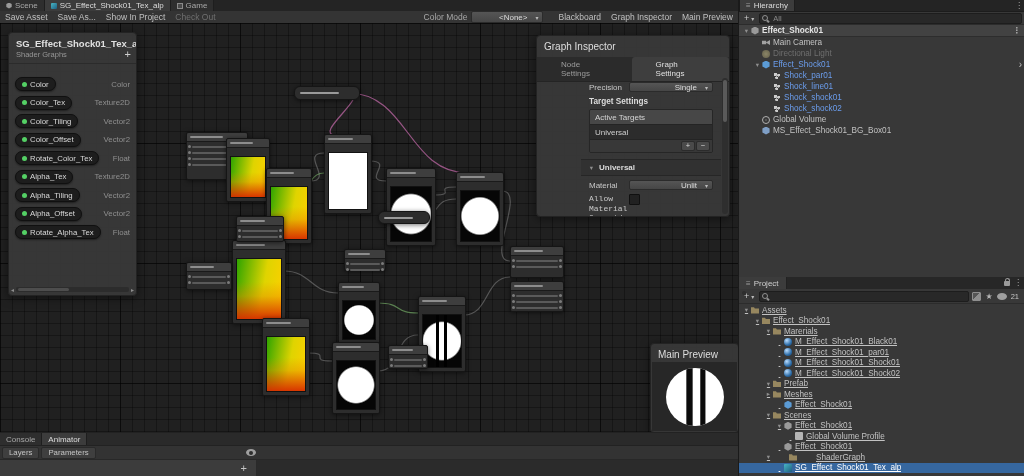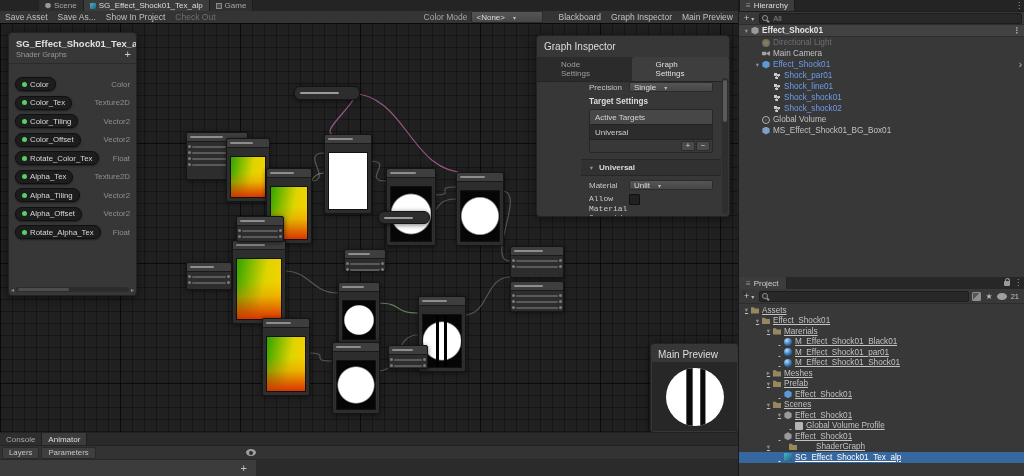--- a/index.html
+++ b/index.html
@@ -3,32 +3,32 @@
 <meta charset="utf-8">
 <style>
   html,body{margin:0;padding:0;background:#1a1a1a;}
   #app{position:relative;width:1024px;height:476px;overflow:hidden;background:#383838;
        font-family:"Liberation Sans","DejaVu Sans",sans-serif;color:#c6c6c6;
        -webkit-font-smoothing:antialiased;}
   .abs{position:absolute;}
 
   
   .tabstrip{position:absolute;height:11px;background:#242424;display:flex;align-items:stretch;border-bottom:1px solid #1c1c1c;}
-  #ts-left{left:0;top:0;width:738px;padding-left:39px;}
+  #ts-left{left:0;top:0;width:738px;}
   #ts-right{left:738px;top:0;width:286px;border-left:1px solid #1a1a1a;}
   .wtab{display:flex;align-items:center;gap:3px;padding:0 6px;font-size:8px;color:#a8a8a8;background:#2e2e2e;border-right:1px solid #1e1e1e;white-space:nowrap;}
   .wtab.active{background:#3c3c3c;color:#ddd;}
   .kebab{position:absolute;right:3px;top:0;font-size:8px;color:#aaa;line-height:11px;}
 
   
   #gtoolbar{left:0;top:11px;width:738px;height:12px;background:#343434;border-bottom:1px solid #262626;display:flex;align-items:center;font-size:8.5px;}
   .tbtn{padding:0 5px;color:#c0c0c0;white-space:nowrap;cursor:default;}
   .tbtn.disabled{color:#6f6f6f;}
   .tlabel-dim{color:#a8a8a8;padding:0 4px;white-space:nowrap;}
-  .dropdown{display:flex;align-items:center;justify-content:flex-start;gap:8px;height:10px;
+  .dropdown{display:flex;align-items:center;justify-content:flex-end;gap:8px;height:10px;
             background:linear-gradient(#555,#464646);border:1px solid #2b2b2b;border-radius:2px;
             padding:0 4px;font-size:8px;color:#ddd;white-space:nowrap;}
   .dd-arrow{font-size:6px;color:#bbb;}
   .tb-spacer{margin-left:auto;}
   .gap8{width:10px;}
 
   
   #graph{left:0;top:23px;width:738px;height:409px;background-color:#202020;background-image:
       linear-gradient(rgba(0,0,0,.3) 1px,transparent 1px),
       linear-gradient(90deg,rgba(0,0,0,.3) 1px,transparent 1px),
@@ -487,29 +487,29 @@
         <input placeholder="All" style="">
       </div>
     </div>
     <div id="hier-rows">
         <div class="trow h-scene" style="padding-left: 3px;">
           <span class="arrow">▾</span>
           <span class="ico ico-unity"></span>
           <span class="tname">Effect_Shock01</span>
           <span class="rowkebab">⋮</span>
         </div>
+        <div class="trow h-normal" style="padding-left: 14px;">
+          <span class="arrow">&nbsp;</span>
+          <span class="ico ico-camera"></span>
+          <span class="tname">Main Camera</span>
+        </div>
         <div class="trow h-disabled" style="padding-left: 14px;">
           <span class="arrow">&nbsp;</span>
           <span class="ico ico-light"></span>
           <span class="tname">Directional Light</span>
-        </div>
-        <div class="trow h-normal" style="padding-left: 14px;">
-          <span class="arrow">&nbsp;</span>
-          <span class="ico ico-camera"></span>
-          <span class="tname">Main Camera</span>
         </div>
         <div class="trow h-prefab" style="padding-left: 14px;">
           <span class="arrow">▾</span>
           <span class="ico ico-prefab"></span>
           <span class="tname">Effect_Shock01</span>
           <span class="rowchev">›</span>
         </div>
         <div class="trow h-prefab" style="padding-left: 25px;">
           <span class="arrow">&nbsp;</span>
           <span class="ico ico-particle"></span>
@@ -590,30 +590,35 @@
         <div class="trow" style="padding-left: 36px;">
           <span class="arrow">&nbsp;</span>
           <span class="ico ico-material"></span>
           <span class="tname">M_Effect_Shock01_par01</span>
         </div>
         <div class="trow" style="padding-left: 36px;">
           <span class="arrow">&nbsp;</span>
           <span class="ico ico-material"></span>
           <span class="tname">M_Effect_Shock01_Shock01</span>
         </div>
+        <div class="trow" style="padding-left: 36px;">
+          <span class="arrow">&nbsp;</span>
+          <span class="ico ico-material"></span>
+          <span class="tname">M_Effect_Shock01_Shock02</span>
+        </div>
+        <div class="trow" style="padding-left: 25px;">
+          <span class="arrow">▾</span>
+          <span class="ico ico-folder"></span>
+          <span class="tname">Prefab</span>
+        </div>
         <div class="trow" style="padding-left: 25px;">
           <span class="arrow">▸</span>
           <span class="ico ico-folder"></span>
           <span class="tname">Meshes</span>
         </div>
-        <div class="trow" style="padding-left: 25px;">
-          <span class="arrow">▾</span>
-          <span class="ico ico-folder"></span>
-          <span class="tname">Prefab</span>
-        </div>
         <div class="trow" style="padding-left: 36px;">
           <span class="arrow">&nbsp;</span>
           <span class="ico ico-prefab"></span>
           <span class="tname">Effect_Shock01</span>
         </div>
         <div class="trow" style="padding-left: 25px;">
           <span class="arrow">▾</span>
           <span class="ico ico-folder"></span>
           <span class="tname">Scenes</span>
         </div>

